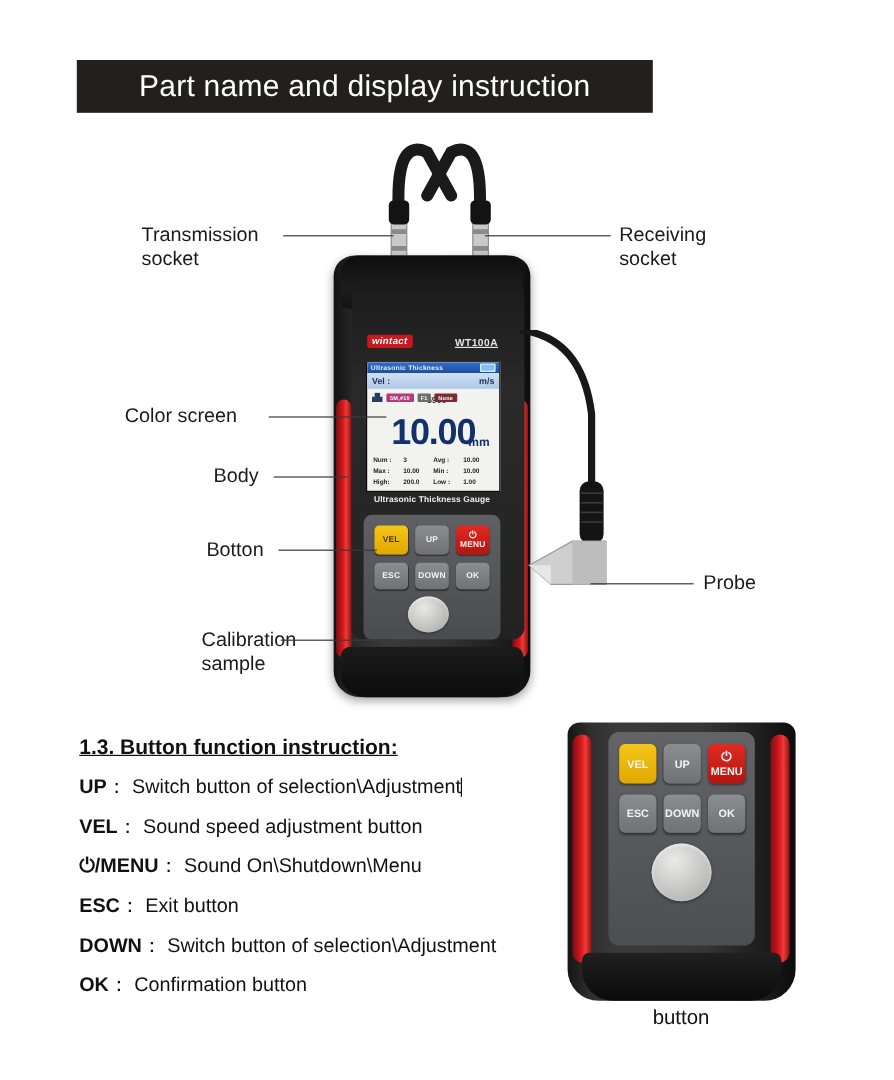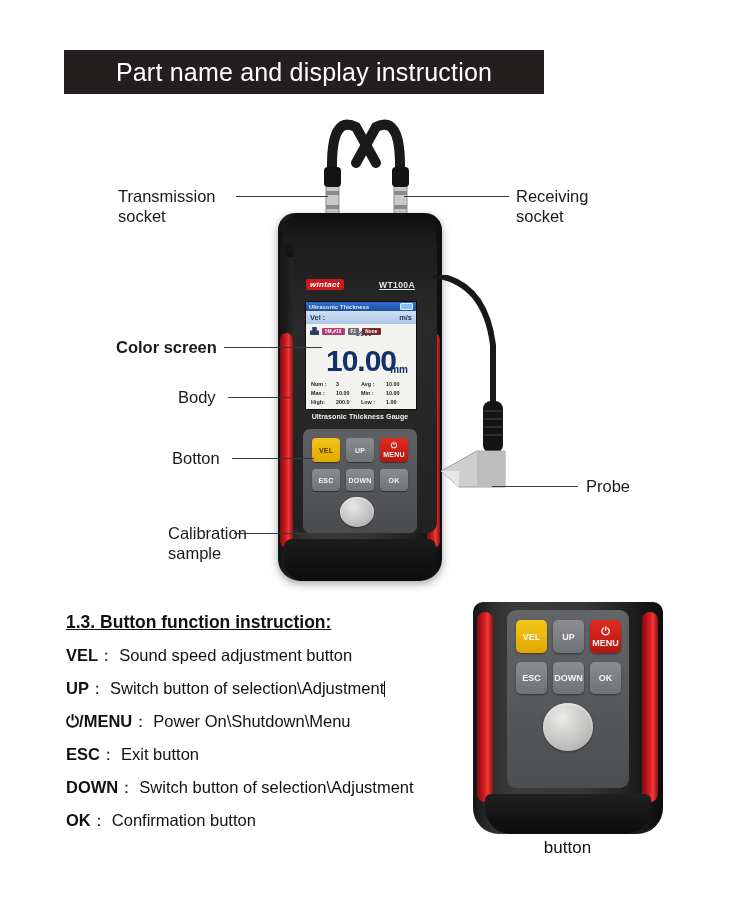--- a/index.html
+++ b/index.html
@@ -238,52 +238,52 @@
 </svg>
 
 <div class="callout" style="left:118px;top:186px;">Transmission
 socket</div>
 <div class="leader" style="left:236px;top:196px;width:92px;"></div>
 
 <div class="callout" style="left:516px;top:186px;">Receiving
 socket</div>
 <div class="leader" style="left:404px;top:196px;width:105px;"></div>
 
-<div class="callout" style="left:116px;top:337px;font-weight:bold;">Color screen</div>
+<div class="callout" style="left:104px;top:337px;">Color screen</div>
 <div class="leader" style="left:224px;top:347px;width:98px;"></div>
 
 <div class="callout" style="left:178px;top:387px;">Body</div>
 <div class="leader" style="left:228px;top:397px;width:62px;"></div>
 
 <div class="callout" style="left:172px;top:448px;">Botton</div>
 <div class="leader" style="left:232px;top:458px;width:82px;"></div>
 
 <div class="callout" style="left:140px;top:523px;margin-left:28px;">Calibration
 sample</div>
 <div class="leader" style="left:234px;top:533px;width:96px;"></div>
 
 <div class="callout" style="left:586px;top:476px;">Probe</div>
 <div class="leader" style="left:492px;top:486px;width:86px;"></div>
 
 <div class="instr">
   <div class="instr-head">1.3. Button function instruction:</div>
 
   <div class="instr-line">
+    <b>UP</b><span>：</span>
+    <span>Switch button of selection\Adjustment</span><span class="cursor"></span>
+  </div>
+
+  <div class="instr-line">
     <b>VEL</b><span>：</span>
     <span>Sound speed adjustment button</span>
   </div>
 
   <div class="instr-line">
-    <b>UP</b><span>：</span>
-    <span>Switch button of selection\Adjustment</span><span class="cursor"></span>
-  </div>
-
-  <div class="instr-line">
     <b>⏻/MENU</b><span>：</span>
-    <span>Power On\Shutdown\Menu</span>
+    <span>Sound On\Shutdown\Menu</span>
   </div>
 
   <div class="instr-line">
     <b>ESC</b><span>：</span>
     <span>Exit button</span>
   </div>
 
   <div class="instr-line">
     <b>DOWN</b><span>：</span>
     <span>Switch button of selection\Adjustment</span>

